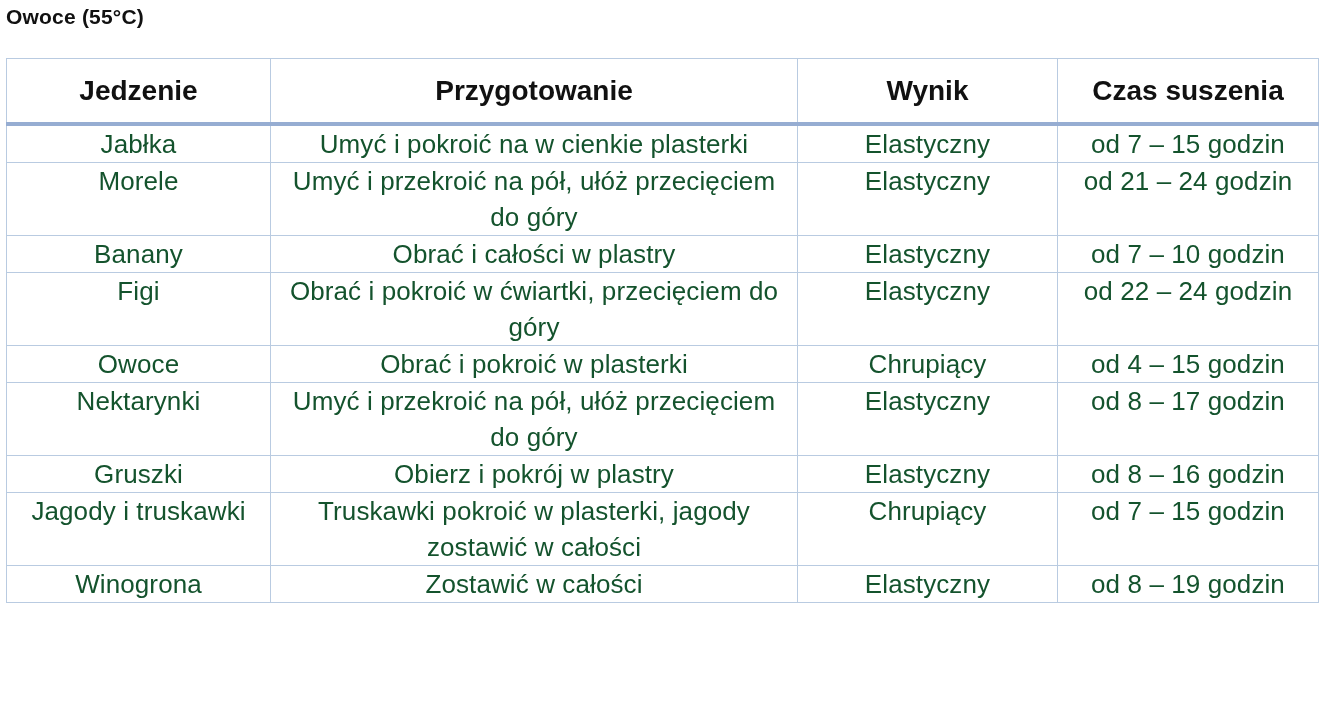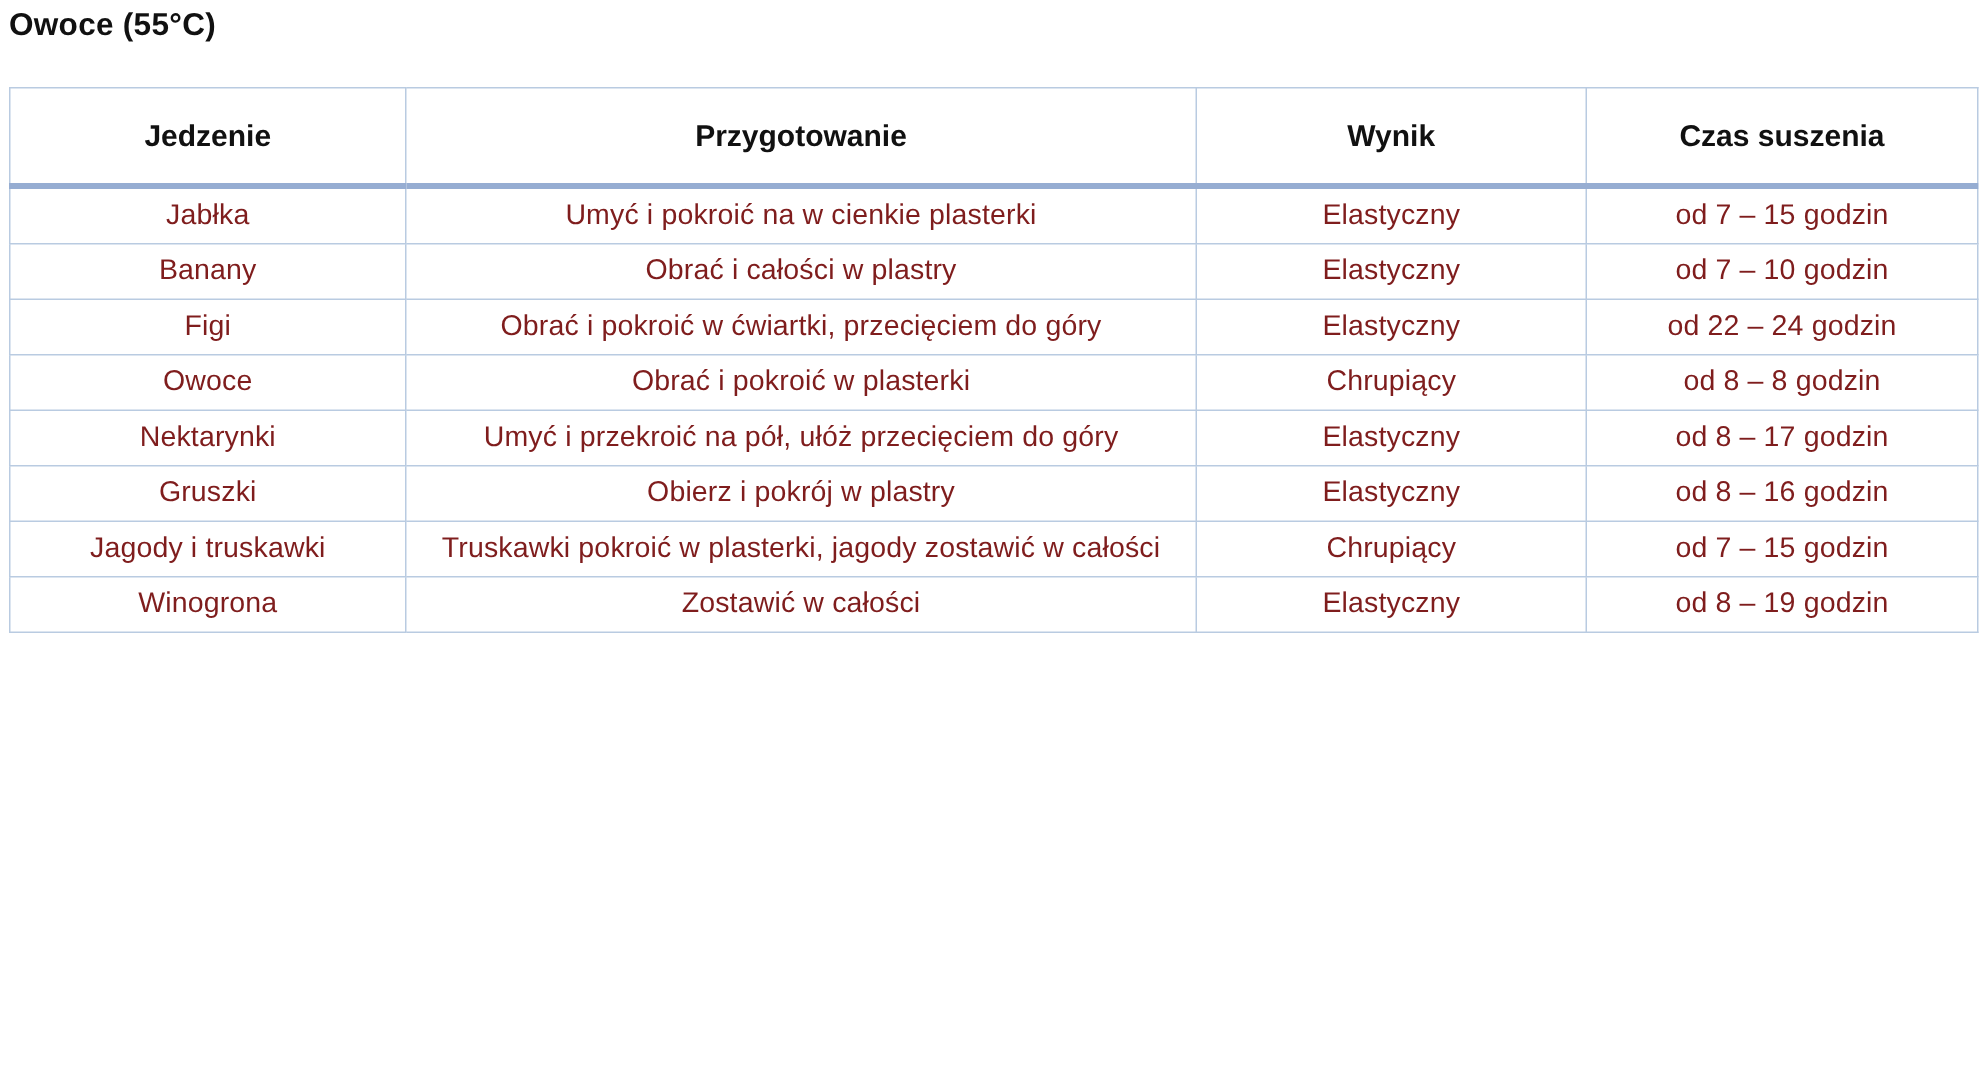--- a/index.html
+++ b/index.html
@@ -37,32 +37,32 @@
   table.food-table th,
   table.food-table td {
     border: 1.5px solid #b9cbe1;
     text-align: center;
     vertical-align: top;
     padding: 0 8px;
     box-sizing: border-box;
     overflow: hidden;
   }
   table.food-table th {
-    font-size: 20px;
+    font-size: 28px;
     font-weight: bold;
     color: #111111;
     line-height: 36px;
     padding-top: 14px;
     padding-bottom: 13px;
     border-bottom: 4px solid #96add2;
   }
   table.food-table td {
-    font-size: 19px;
+    font-size: 26px;
     font-weight: normal;
-    color: #7f1d1d;
+    color: #14532d;
     line-height: 36px;
     letter-spacing: 0.1px;
   }
 </style>
 </head>
 <body>
 
 <div class="page">
   <div class="doc-title">Owoce (55°C)</div>
 
@@ -82,36 +82,42 @@
       </tr>
     </thead>
     <tbody id="table-body">
         <tr>
           <td>Jabłka</td>
           <td>Umyć i pokroić na w cienkie plasterki</td>
           <td>Elastyczny</td>
           <td>od 7 – 15 godzin</td>
         </tr>
         <tr>
+          <td>Morele</td>
+          <td>Umyć i przekroić na pół, ułóż przecięciem do góry</td>
+          <td>Elastyczny</td>
+          <td>od 21 – 24 godzin</td>
+        </tr>
+        <tr>
           <td>Banany</td>
           <td>Obrać i całości w plastry</td>
           <td>Elastyczny</td>
           <td>od 7 – 10 godzin</td>
         </tr>
         <tr>
           <td>Figi</td>
           <td>Obrać i pokroić w ćwiartki, przecięciem do góry</td>
           <td>Elastyczny</td>
           <td>od 22 – 24 godzin</td>
         </tr>
         <tr>
           <td>Owoce</td>
           <td>Obrać i pokroić w plasterki</td>
           <td>Chrupiący</td>
-          <td>od 8 – 8 godzin</td>
+          <td>od 4 – 15 godzin</td>
         </tr>
         <tr>
           <td>Nektarynki</td>
           <td>Umyć i przekroić na pół, ułóż przecięciem do góry</td>
           <td>Elastyczny</td>
           <td>od 8 – 17 godzin</td>
         </tr>
         <tr>
           <td>Gruszki</td>
           <td>Obierz i pokrój w plastry</td>

